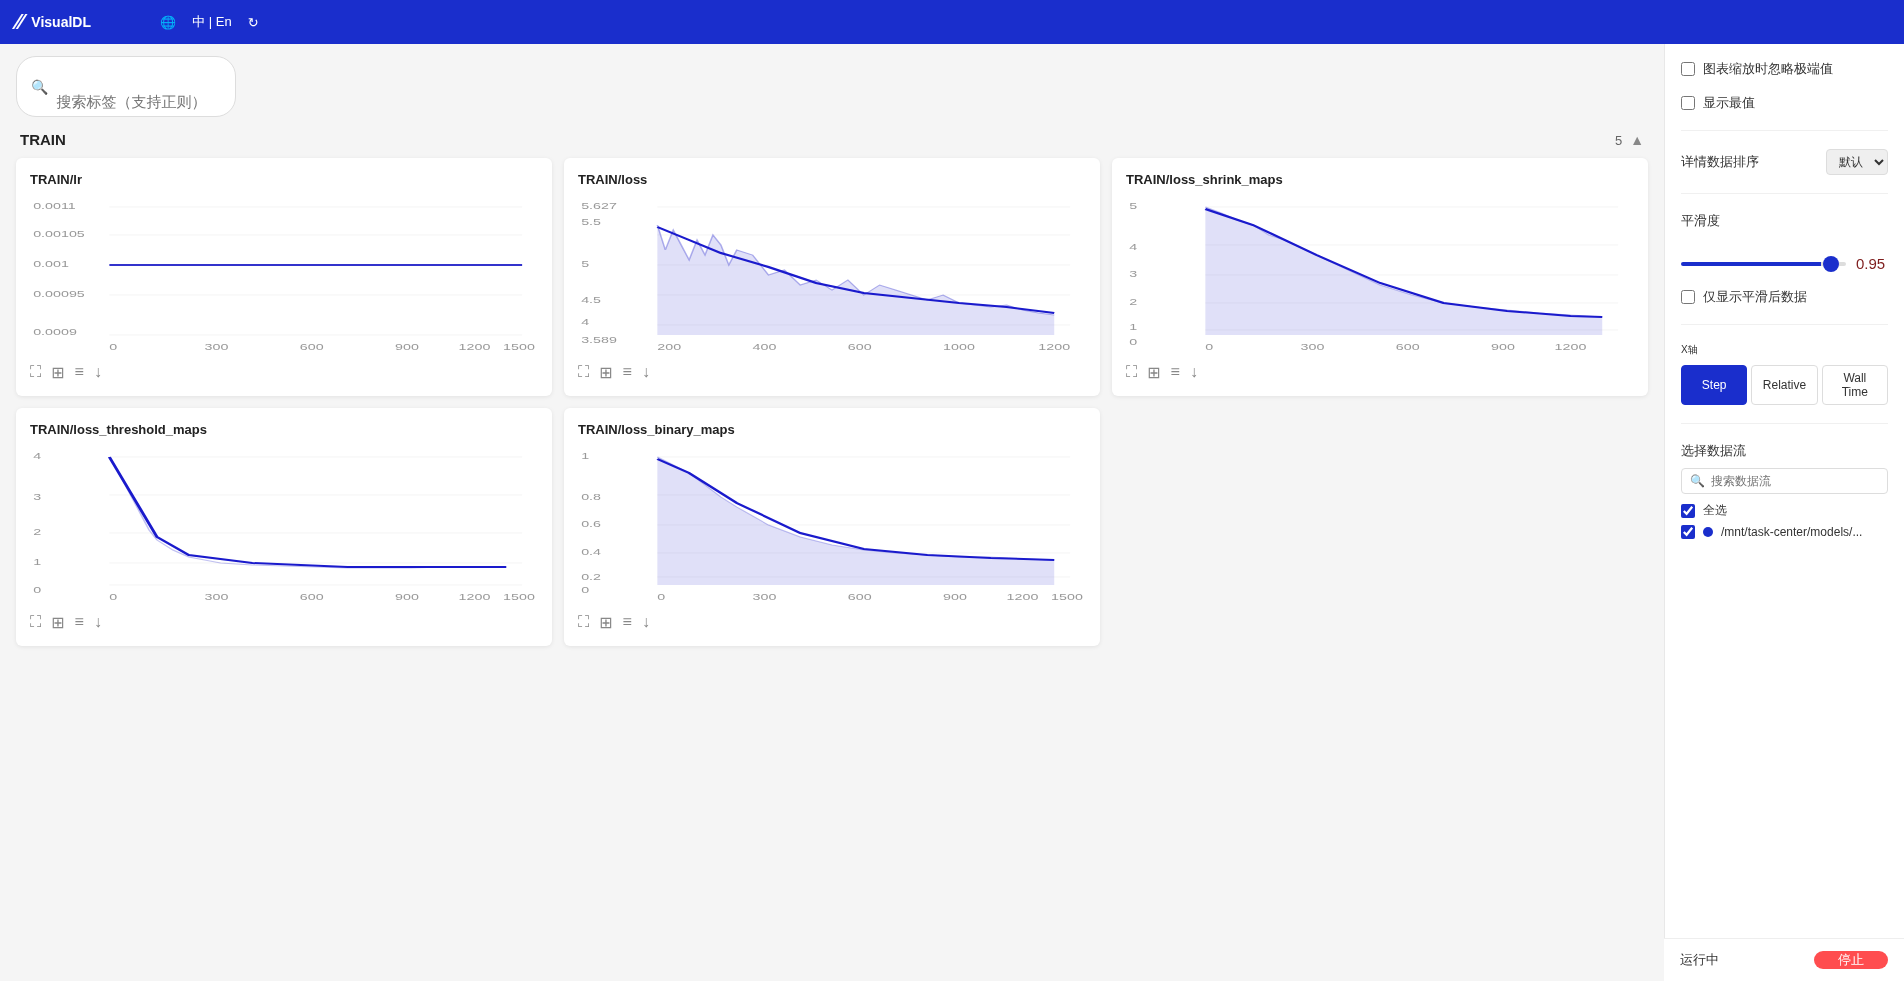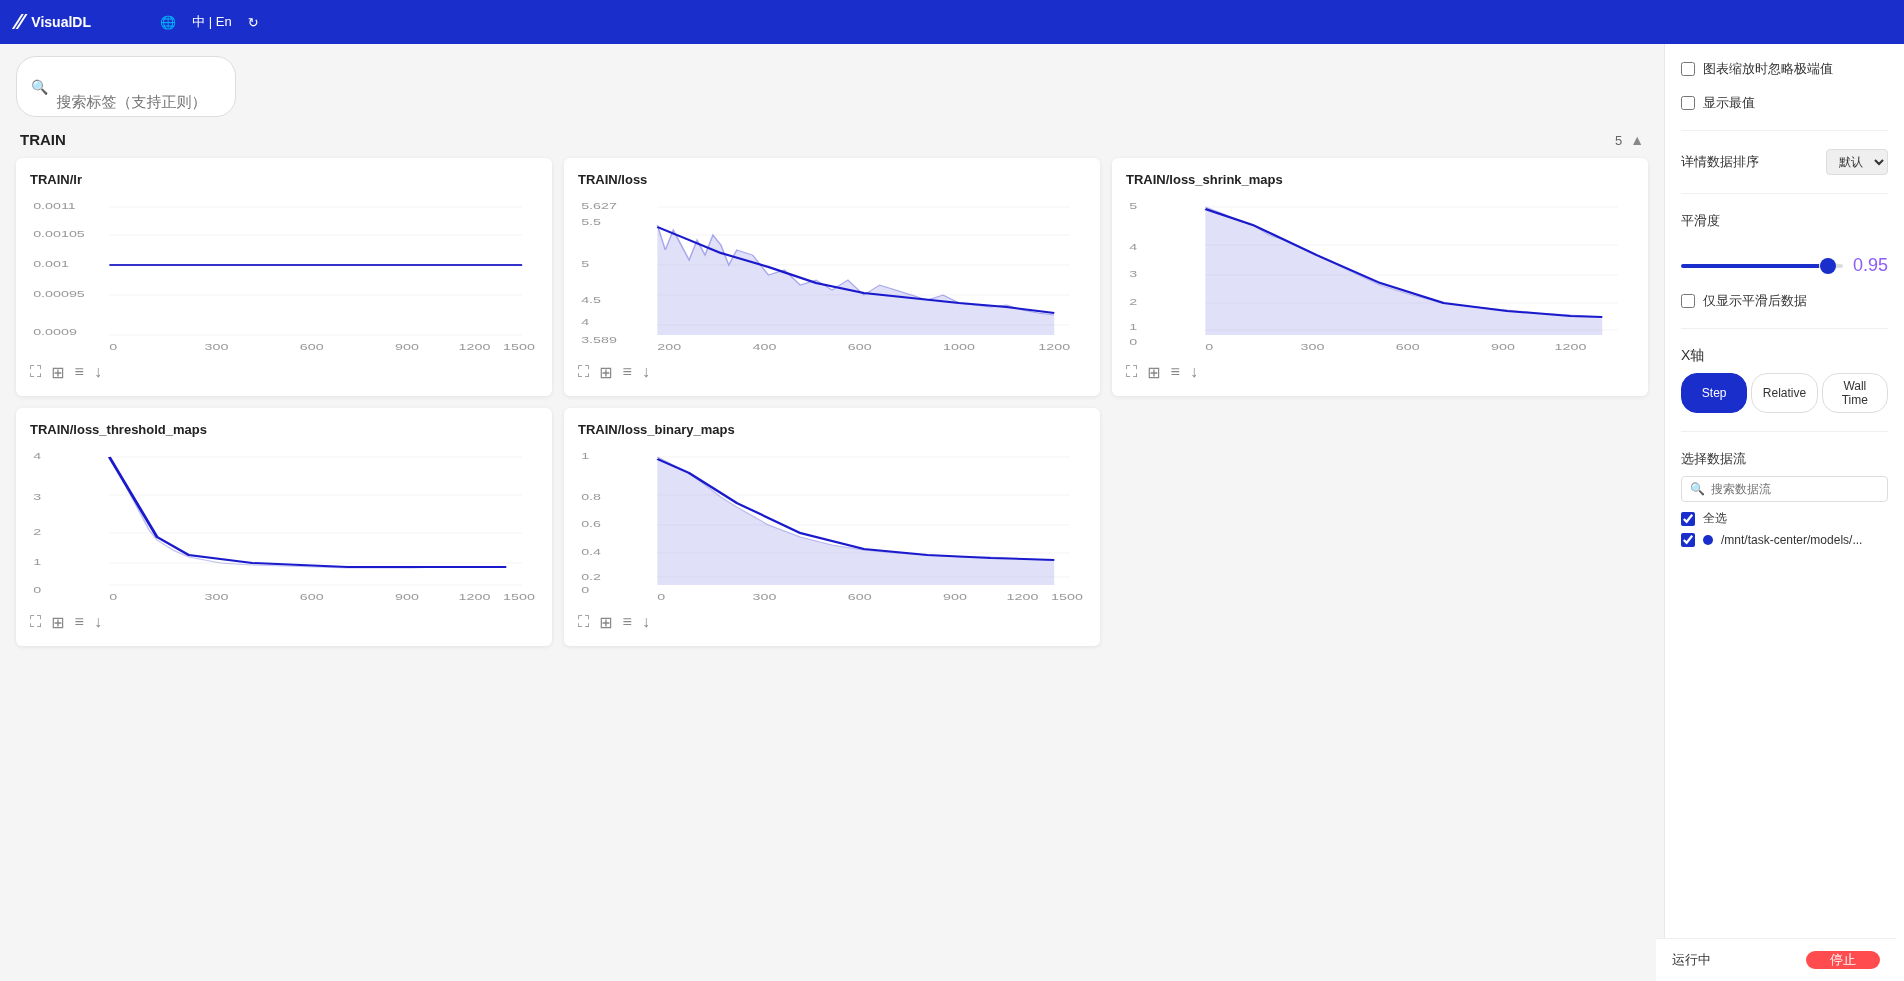--- a/index.html
+++ b/index.html
@@ -211,42 +211,42 @@
     }
     .slider-input::-webkit-slider-thumb {
       -webkit-appearance: none;
       width: 16px;
       height: 16px;
       background: #1a2ecc;
       border-radius: 50%;
       cursor: pointer;
     }
     .slider-value {
-      font-size: 18px;
-      color: #8b5cf6;
+      font-size: 15px;
+      color: #7f1d1d;
       min-width: 32px;
       text-align: left;
     }
 
     
     .xaxis-label {
-      font-size: 14px;
+      font-size: 10px;
       color: #333;
       margin-bottom: 8px;
     }
     .xaxis-buttons {
       display: flex;
       gap: 4px;
     }
     .xaxis-btn {
       flex: 1;
       padding: 5px 8px;
       font-size: 12px;
       border: 1px solid #ddd;
-      border-radius: 16px;
+      border-radius: 4px;
       cursor: pointer;
       background: white;
       color: #333;
       text-align: center;
     }
     .xaxis-btn.active {
       background: #1a2ecc;
       color: white;
       border-color: #1a2ecc;
     }
@@ -298,21 +298,21 @@
       color: #333;
       overflow: hidden;
       text-overflow: ellipsis;
       white-space: nowrap;
     }
 
     
     .running-footer {
       position: fixed;
       bottom: 0;
-      right: 8px;
+      right: 0;
       width: 240px;
       background: white;
       border-top: 1px solid #eee;
       padding: 12px 16px;
       display: flex;
       align-items: center;
       justify-content: space-between;
     }
     .running-label {
       font-size: 13px;

